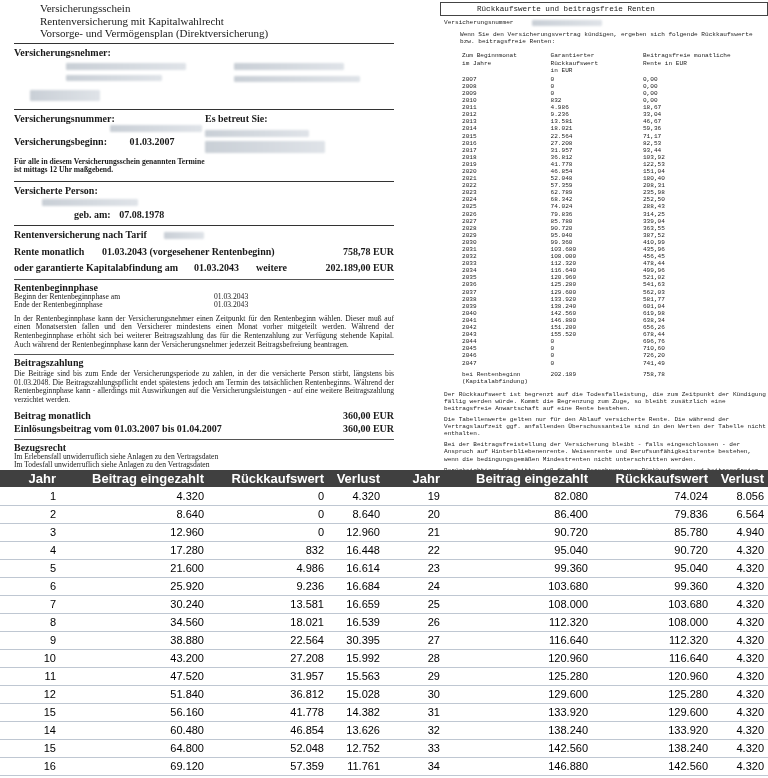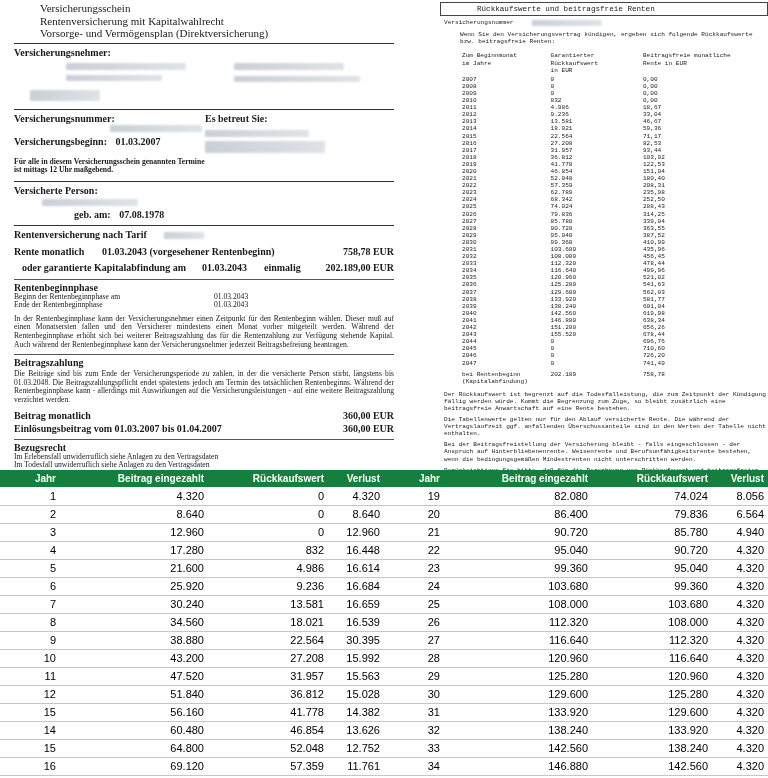--- a/index.html
+++ b/index.html
@@ -43,21 +43,21 @@
   table.sheet th, table.sheet td {
     font-family:"Liberation Sans", sans-serif;
     font-size:11px;
     padding:0 4px;
     height:17px;
     line-height:17px;
     text-align:right;
     border:0;
   }
   table.sheet thead th {
-    background:#15803d; color:#ffffff; font-weight:bold; font-size:10px;
+    background:#404040; color:#ffffff; font-weight:bold; font-size:13px;
     border-bottom:1px solid #ffffff;
   }
   table.sheet tbody td { background:#ffffff; color:#000; border-bottom:1px solid #bfc7d2; }
   table.sheet tbody tr td.sep { background:#003a8c; }
   col.c-jahr { width:60px; }
   col.c-beitrag { width:148px; }
   col.c-rueck { width:120px; }
   col.c-verlust { width:56px; }
   col.c-gap { width:0px; }
 </style>
@@ -93,21 +93,21 @@
       <hr class="hr" style="margin-top:8px;">
 
       <div class="row">
         <div style="width:185px;">
           <div>
             <span class="lbl">Versicherungsnummer:</span>
           </div>
           <div class="redact" style="width:92px;height:7px;margin:1px 0 0 96px;"></div>
           <div style="margin-top:4px;">
             <span class="lbl">Versicherungsbeginn:</span>
-            <span class="lbl" style="margin-left:6px;">01.03.2007</span>
+            <span class="lbl" style="margin-left:20px;">01.03.2007</span>
           </div>
         </div>
         <div class="grow" style="padding-left:6px;">
           <div class="lbl">Es betreut Sie:</div>
           <div class="redact" style="width:104px;height:7px;margin:6px 0 0 0;"></div>
           <div class="redact" style="width:120px;height:12px;margin:4px 0 0 0;"></div>
         </div>
       </div>
 
       <div class="serif" style="width:200px;margin-top:5px;font-weight:bold;">Für alle in diesem Versicherungsschein genannten Termine ist mittags 12 Uhr maßgebend.</div>
@@ -126,23 +126,23 @@
       <div class="lbl">Rentenversicherung nach Tarif</div>
       <div class="redact" style="width:40px;height:7px;margin:-8px 0 0 150px;"></div>
 
       <div class="row" style="margin-top:7px;">
         <div style="width:88px;" class="lbl">Rente monatlich</div>
         <div style="width:190px;" class="lbl">01.03.2043 (vorgesehener Rentenbeginn)</div>
         <div class="grow lbl" style="text-align:right;">758,78 EUR</div>
       </div>
 
       <div class="row" style="margin-top:5px;">
-        <div style="width:180px;margin-left:8px;" class="lbl">oder garantierte Kapitalabfindung am</div>
+        <div style="width:180px;" class="lbl">oder garantierte Kapitalabfindung am</div>
         <div style="width:62px;" class="lbl">01.03.2043</div>
-        <div style="width:56px;" class="lbl">einmalig</div>
+        <div style="width:56px;" class="lbl">weitere</div>
         <div class="grow lbl" style="text-align:right;">202.189,00 EUR</div>
       </div>
 
       <hr class="hr-thin" style="margin-top:6px;">
 
       <div class="lbl">Rentenbeginnphase</div>
       <div class="row">
           <div style="width:200px;" class="serif">Beginn der Rentenbeginnphase am</div>
           <div class="serif">01.03.2043</div>
         </div>

